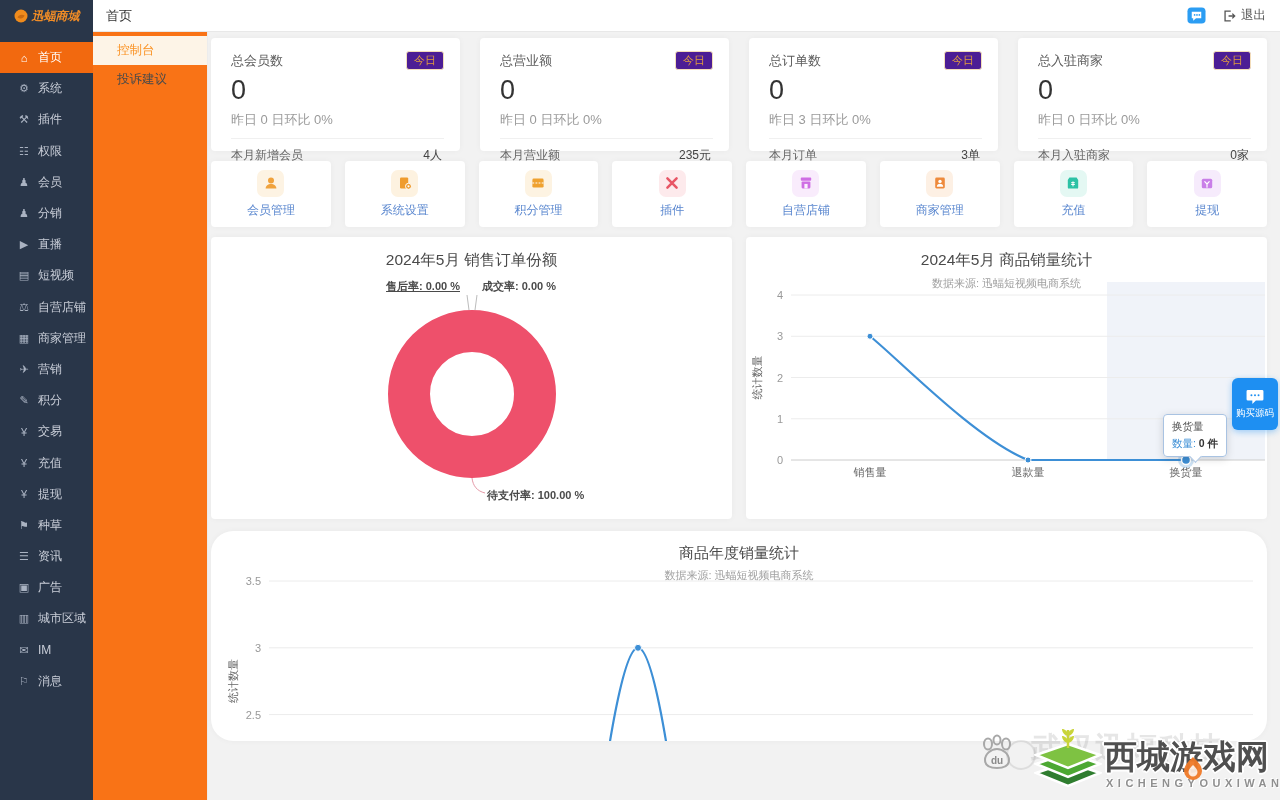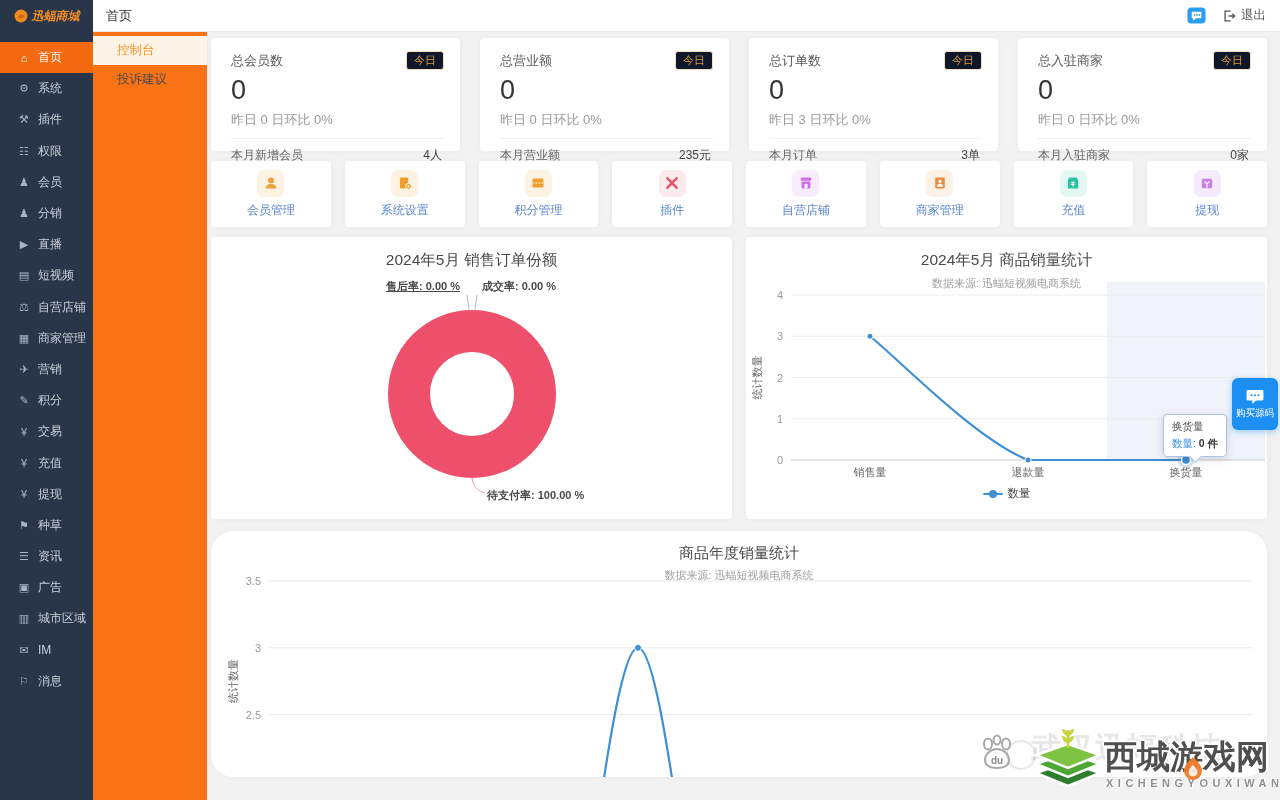--- a/index.html
+++ b/index.html
@@ -29,21 +29,21 @@
   .sub-item.active { background:#fdf4e7; color:#fa9224; }
 
   
   .main { position:absolute; top:32px; left:208px; width:1072px; height:768px; padding:6px 13px 0 3px; }
   .card { background:#fff; border-radius:4px; box-shadow:0 0 6px rgba(0,0,0,.04); }
 
   .stats { display:flex; gap:20px; margin-bottom:10px; height:113px; }
   .stat-card { flex:1; padding:13px 16px 0 20px; }
   .stat-head { display:flex; justify-content:space-between; align-items:center; }
   .stat-title { font-size:13px; color:#5a5a5a; }
-  .stat-badge { font-size:11px; color:#e09a3e; background:#0f172a; border:1px solid #f3ddba; border-radius:3px; padding:1px 7px; }
+  .stat-badge { font-size:11px; color:#e09a3e; background:#4c1d95; border:1px solid #f3ddba; border-radius:3px; padding:1px 7px; }
   .stat-value { font-size:27px; color:#333; margin-top:6px; line-height:1.1; }
   .stat-sub { font-size:13px; color:#9a9a9a; margin-top:5px; }
   .stat-foot { display:flex; justify-content:space-between; border-top:1px solid #f0f0f0; margin-top:9px; padding:8px 2px 0 0; font-size:12px; color:#666; }
   .stat-foot b { font-weight:normal; color:#444; }
 
   .shortcuts { display:flex; gap:14px; margin-bottom:10px; height:66px; }
   .sc-card { flex:1; display:flex; flex-direction:column; align-items:center; justify-content:center; gap:5px; cursor:pointer; }
   .sc-icon { width:27px; height:27px; border-radius:7px; display:flex; align-items:center; justify-content:center; }
   .sc-label { font-size:12px; color:#5a87cf; }
 
@@ -62,21 +62,21 @@
   .lg-mark { position:relative; width:20px; height:8px; }
   .lg-mark .ln { position:absolute; left:0; top:3px; width:20px; height:2px; background:#3d8fd6; border-radius:1px; }
   .lg-mark .dt { position:absolute; left:6px; top:0; width:8px; height:8px; border-radius:50%; background:#3d8fd6; }
 
   .tooltip { position:absolute; left:417px; top:177px; background:rgba(255,255,255,.97); border:1px solid #a9c3e2; border-radius:4px; box-shadow:0 2px 8px rgba(0,0,0,.15); padding:5px 8px; font-size:10.5px; color:#555; z-index:5; white-space:nowrap; }
   .tooltip .t-row { margin-top:3px; }
   .tooltip .t-blue { color:#3d8fd6; }
   .tooltip .t-val { color:#333; font-weight:bold; }
   .tooltip:after { content:""; position:absolute; left:50%; bottom:-5px; margin-left:-4px; width:8px; height:8px; background:#fff; border-right:1px solid #a9c3e2; border-bottom:1px solid #a9c3e2; transform:rotate(45deg); }
 
-  .bottom-card { position:relative; height:246px; overflow:hidden;border-radius:22px; }
+  .bottom-card { position:relative; height:210px; overflow:hidden;border-radius:22px; }
 
   
   .buy-btn { position:absolute; right:2px; top:378px; width:46px; height:52px; background:#1e8ff2; border-radius:6px; display:flex; flex-direction:column; align-items:center; justify-content:center; gap:2px; cursor:pointer; z-index:30; box-shadow:0 2px 6px rgba(30,143,242,.4); }
   .buy-btn span { color:#fff; font-size:9.5px; }
 
   
   .wm { position:absolute; right:4px; bottom:0; width:300px; height:72px; pointer-events:none; z-index:40; }
   .wm-ghost { position:absolute; left:55px; top:0; font-size:30px; font-weight:bold; color:rgba(165,165,165,.28); letter-spacing:2px; white-space:nowrap; }
   .wm-du { position:absolute; left:3px; top:6px; }
   .wm-ring { position:absolute; left:30px; top:12px; width:30px; height:30px; border:2px solid rgba(160,160,160,.25); border-radius:50%; }
@@ -382,27 +382,20 @@
             <circle cx="440" cy="223" r="8" fill="#3d8fd6" opacity="0.25"></circle>
             <circle cx="440" cy="223" r="4.5" fill="#3d8fd6" stroke="#fff" stroke-width="1.5"></circle>
           </svg>
         <div class="tooltip">
           <div>换货量</div>
           <div class="t-row">
             <span class="t-blue">数量:</span>
             <span class="t-val">0 件</span>
           </div>
         </div>
-        <div class="legend">
-          <span class="lg-mark">
-              <span class="ln"></span>
-              <span class="dt"></span>
-            </span>
-          <span>数量</span>
-        </div>
       </div>
     </section>
 
     <section class="card bottom-card">
       <div class="chart-title" style="font-size:15px">商品年度销量统计</div>
       <div class="chart-sub">数据来源: 迅蝠短视频电商系统</div>
       <svg id="annual-svg" width="1056" height="246" viewBox="0 0 1056 246" style="top:0">
           <line x1="58" x2="1042" y1="50" y2="50" stroke="#ececec" stroke-width="1"></line>
           <text x="50" y="54" text-anchor="end" font-size="11" fill="#999">3.5</text>
           <line x1="58" x2="1042" y1="116.8" y2="116.8" stroke="#ececec" stroke-width="1"></line>

